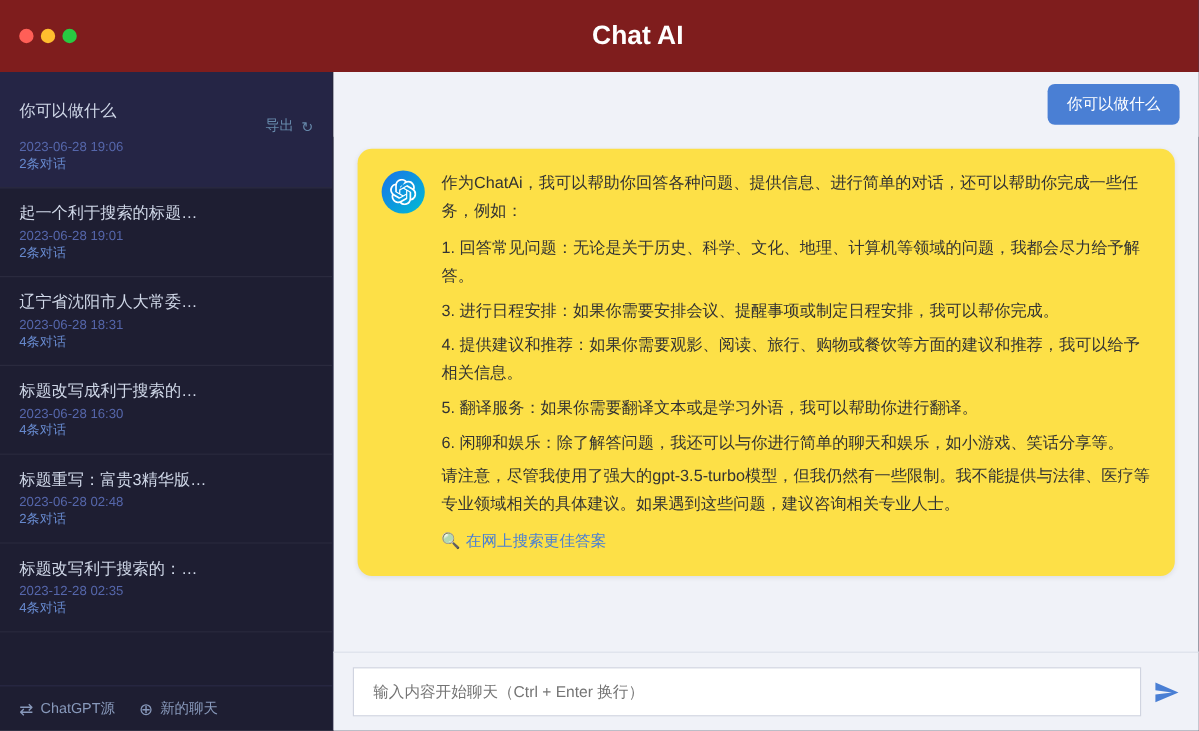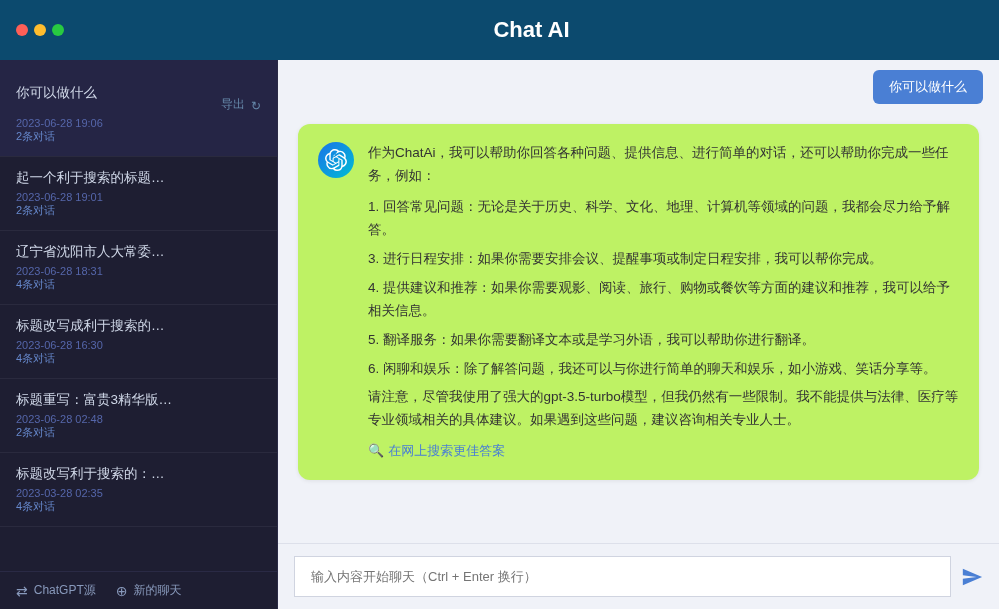--- a/index.html
+++ b/index.html
@@ -12,21 +12,21 @@
       overflow: hidden;
       display: flex;
       flex-direction: column;
     }
 
     
     .title-bar {
       display: flex;
       align-items: center;
       padding: 8px 16px;
-      background: #0c4a6e;
+      background: #7f1d1d;
       height: 60px;
       flex-shrink: 0;
     }
     .window-controls {
       display: flex;
       gap: 6px;
       margin-right: 16px;
     }
     .window-btn {
       width: 12px; height: 12px;
@@ -159,21 +159,21 @@
     }
 
     
     .chat-messages {
       flex: 1;
       overflow-y: auto;
       padding: 10px 20px;
     }
 
     .message-bubble {
-      background: #bef264;
+      background: #fde047;
       border-radius: 12px;
       padding: 18px 20px;
       margin-bottom: 12px;
       box-shadow: 0 1px 4px rgba(0,0,0,0.08);
       display: flex;
       gap: 14px;
       align-items: flex-start;
     }
 
     .ai-avatar {
@@ -315,21 +315,21 @@
           <span>2023-06-28 02:48</span>
           <span class="sidebar-item-badge">2条对话</span>
         </div>
       </div>
 
       <div class="sidebar-item">
         <div class="sidebar-item-header">
           <span class="sidebar-item-title">标题改写利于搜索的：懒子卡五...</span>
         </div>
         <div class="sidebar-item-meta">
-          <span>2023-03-28 02:35</span>
+          <span>2023-12-28 02:35</span>
           <span class="sidebar-item-badge">4条对话</span>
         </div>
       </div>
 
     </div>
 
     <div class="sidebar-footer">
       <div class="sidebar-footer-btn">
         <span style="font-size:14px;">⇄</span>
         <span>ChatGPT源</span>

